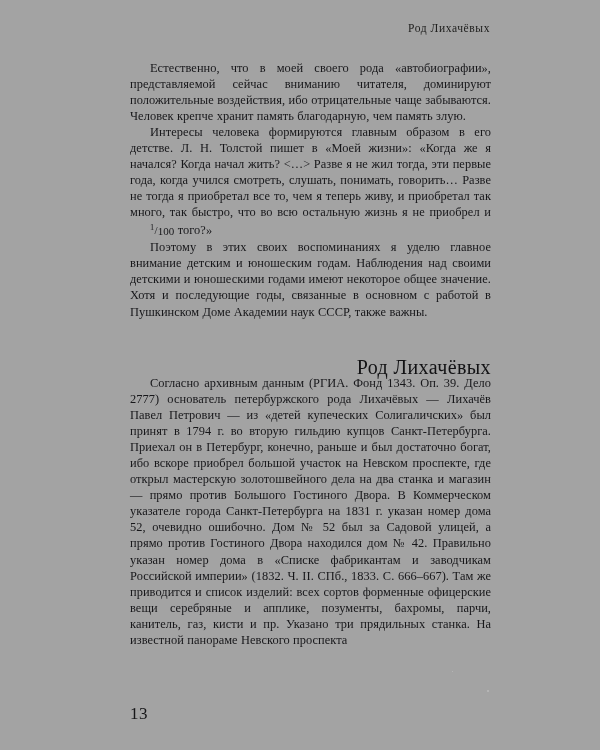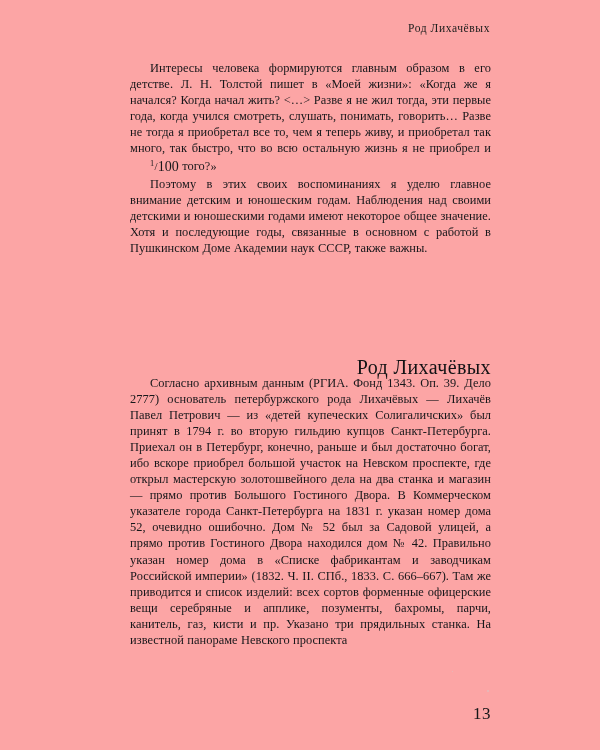--- a/index.html
+++ b/index.html
@@ -13,21 +13,21 @@
     background: #ffffff;
     font-family: "Liberation Serif", "DejaVu Serif", serif;
     color: #1b1b1b;
     overflow: hidden;
     position: relative;
     -webkit-font-smoothing: antialiased;
   }
   .page {
     position: absolute;
     inset: 0;
-    background: #fca5a5;
+    background: #a3a3a3;
   }
 
   
   .running-head {
     position: absolute;
     top: 22px;
     left: 130px;
     width: 360px;
     text-align: right;
     font-size: 11.5px;
@@ -88,31 +88,31 @@
   }
   .frac .num {
     font-size: 8.4px;
     vertical-align: 0.42em;
   }
   .frac .slash {
     font-size: 11px;
     padding: 0 0.2px;
   }
   .frac .den {
-    font-size: 14px;
+    font-size: 11px;
     vertical-align: -0.12em;
   }
 
   
   .folio {
     position: absolute;
     bottom: 26px;
     left: 130px;
     width: 361px;
-    text-align: right;
+    text-align: left;
     font-size: 17px;
     color: #161618;
     letter-spacing: 0.5px;
   }
 
   
   .speck {
     position: absolute;
     background: #cfcfcf;
     border-radius: 50%;
@@ -123,20 +123,21 @@
 </style>
 </head>
 <body>
 
 <div class="page">
 
   <div class="running-head">Род Лихачёвых</div>
 
   <div class="textblock">
 
+    <p class="para">Естественно, что в моей своего рода «автобиографии», представляемой сейчас вниманию читателя, доминируют положительные воздействия, ибо отрицательные чаще забываются. Человек крепче хранит память благодарную, чем память злую.</p>
 
     <p class="para"><span>Интересы человека формируются главным образом в его детстве. Л. Н. Толстой пишет в «Моей жизни»: «Когда же я начался? Когда начал жить? &lt;…&gt; Разве я не жил тогда, эти первые года, когда учился смотреть, слушать, понимать, говорить… Разве не тогда я приобретал все то, чем я теперь живу, и приобретал так много, так быстро, что во всю остальную жизнь я не приобрел и </span><span class="frac"><span class="num">1</span><span class="slash">/</span><span class="den">100</span></span><span> того?»</span></p>
 
     <p class="para">Поэтому в этих своих воспоминаниях я уделю главное внимание детским и юношеским годам. Наблюдения над своими детскими и юношескими годами имеют некоторое общее значение. Хотя и последующие годы, связанные в основном с работой в Пушкинском Доме Академии наук СССР, также важны.</p>
 
   </div>
 
   <h2 class="section-heading">Род Лихачёвых</h2>
 
   <div class="textblock-lower">

